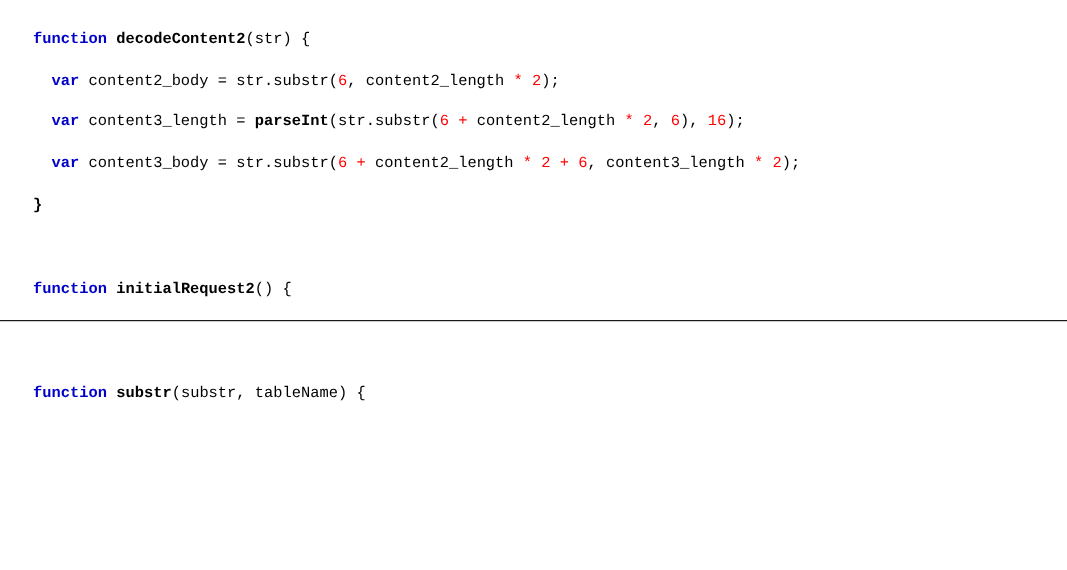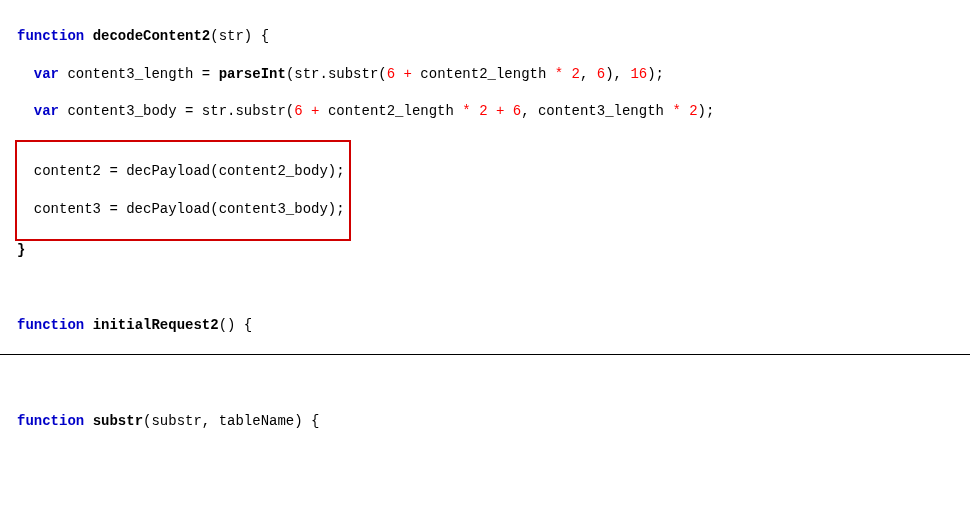--- a/index.html
+++ b/index.html
@@ -7,21 +7,21 @@
     font-family: "Courier New", Courier, monospace;
     font-size: 14px;
     line-height: 1.35;
     background: #fff;
     color: #000;
     width: 970px;
     padding: 8px 0 0 0;
   }
   .code-block {
     white-space: pre;
-    padding: 0 17px;
+    padding: 0 30px;
     position: relative;
   }
   .kw { color: #0000c8; font-weight: bold; }
   .fname { color: #000; font-weight: bold; }
   .num { color: #ff0000; }
   .op { color: #ff0000; }
   .pun { color: #000; }
 
   .hr {
     border: none;
@@ -35,26 +35,23 @@
     padding: 1px 4px 1px 0;
     margin-left: -2px;
   }
   .indent1 { display:inline-block; width: 2ch; }
 </style>
 </head>
 <body>
 
 <div class="code-block">
 <div><span class="kw">function</span> <span class="fname">decodeContent2</span><span class="pun">(str) {</span></div>
+<div><span class="indent1"></span><span class="kw">var</span><span> content2_body = str.substr(</span><span class="num">6</span><span>, content2_length </span><span class="op">*</span><span> </span><span class="num">2</span><span>);</span></div>
 <div><span class="indent1"></span><span class="kw">var</span><span> content3_length = </span><span class="fname">parseInt</span><span>(str.substr(</span><span class="num">6</span><span> </span><span class="op">+</span><span> content2_length </span><span class="op">*</span><span> </span><span class="num">2</span><span>, </span><span class="num">6</span><span>), </span><span class="num">16</span><span>);</span></div>
 <div><span class="indent1"></span><span class="kw">var</span><span> content3_body = str.substr(</span><span class="num">6</span><span> </span><span class="op">+</span><span> content2_length </span><span class="op">*</span><span> </span><span class="num">2</span><span> </span><span class="op">+</span><span> </span><span class="num">6</span><span>, content3_length </span><span class="op">*</span><span> </span><span class="num">2</span><span>);</span></div>
-<div class="redbox">
-<div><span class="indent1"></span><span>content2 = decPayload(content2_body);</span></div>
-<div><span class="indent1"></span><span>content3 = decPayload(content3_body);</span></div>
-</div>
 <div><span class="fname">}</span></div>
 <div>&nbsp;</div>
 <div><span class="kw">function</span> <span class="fname">initialRequest2</span><span class="pun">() {</span></div>
 </div>
 <hr class="hr">
 <div class="code-block">
 <div>&nbsp;</div>
 <div><span class="kw">function</span> <span class="fname">substr</span><span class="pun">(substr, tableName) {</span></div>
 </div>
 

